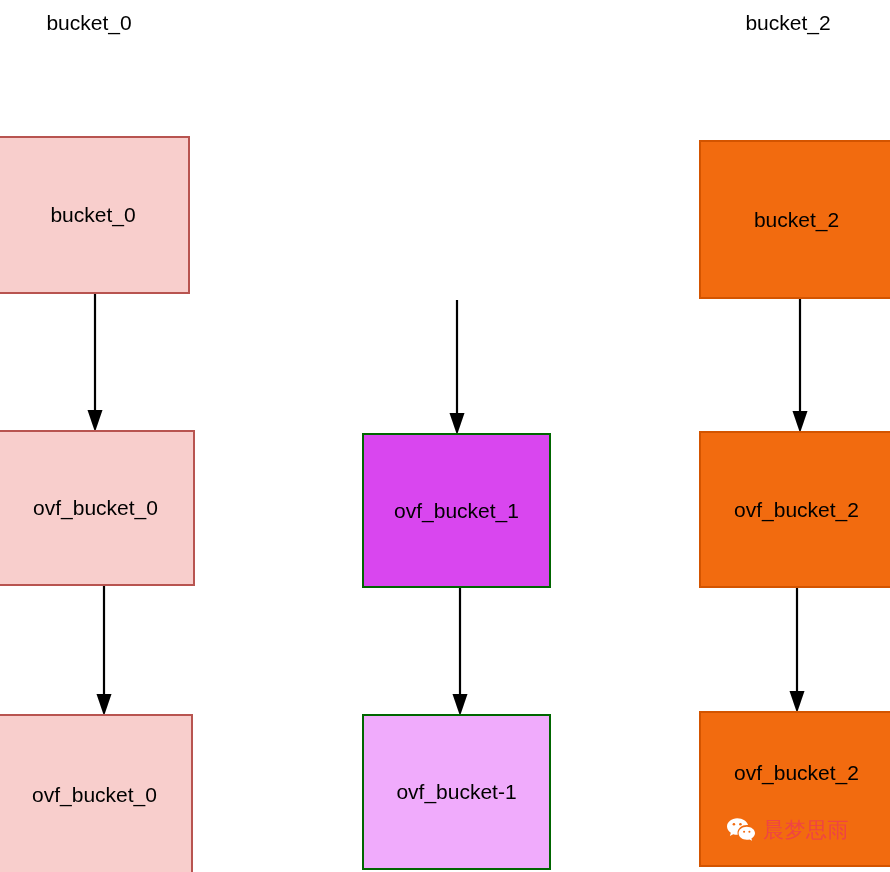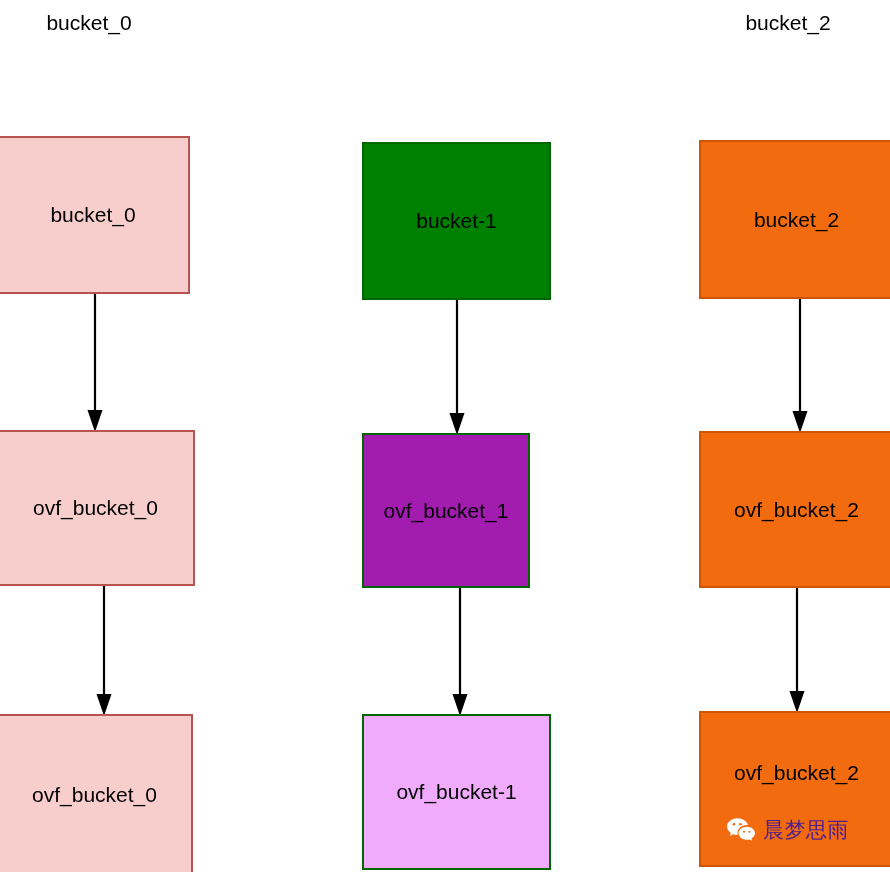--- a/index.html
+++ b/index.html
@@ -48,21 +48,21 @@
   }
   .watermark {
     position: absolute;
     display: flex;
     align-items: center;
     gap: 7px;
     pointer-events: none;
   }
   .wm-text {
     font-size: 21px;
-    color: #4c1d95;
+    color: #ef4444;
     white-space: nowrap;
     font-family: "DejaVu Sans", sans-serif;
     letter-spacing: 0.5px;
   }
   .wm-icon {
     display: block;
   }
 </style>
 </head>
 <body>
@@ -87,30 +87,27 @@
 
   <svg class="edge" style="left:89px; top:586px;" width="40" height="132" viewBox="0 0 40 132">
     <line x1="15" y1="0" x2="15" y2="113" stroke="#000000" stroke-width="2.2"></line>
     <polygon points="15,130 7.5,108 22.5,108" fill="#000000"></polygon>
   </svg>
 
   <div class="node" style="left:-4px; top:714px; width:197px; height:162px; background:#F8CECC; border-color:#B85450;">
     <span class="node-label">ovf_bucket_0</span>
   </div>
 
-  <div class="node" style="left:362px; top:142px; width:189px; height:158px; background:#008000; border-color:#006600;">
-    <span class="node-label">bucket-1</span>
-  </div>
 
   <svg class="edge" style="left:442px; top:300px;" width="40" height="137" viewBox="0 0 40 137">
     <line x1="15" y1="0" x2="15" y2="118" stroke="#000000" stroke-width="2.2"></line>
     <polygon points="15,135 7.5,113 22.5,113" fill="#000000"></polygon>
   </svg>
 
-  <div class="node" style="left:362px; top:433px; width:168px; height:155px; background:#a21caf; border-color:#006600;">
+  <div class="node" style="left:362px; top:433px; width:189px; height:155px; background:#d946ef; border-color:#006600;">
     <span class="node-label">ovf_bucket_1</span>
   </div>
 
   <svg class="edge" style="left:445px; top:588px;" width="40" height="130" viewBox="0 0 40 130">
     <line x1="15" y1="0" x2="15" y2="111" stroke="#000000" stroke-width="2.2"></line>
     <polygon points="15,128 7.5,106 22.5,106" fill="#000000"></polygon>
   </svg>
 
   <div class="node" style="left:362px; top:714px; width:189px; height:156px; background:#f0abfc; border-color:#006600;">
     <span class="node-label">ovf_bucket-1</span>

